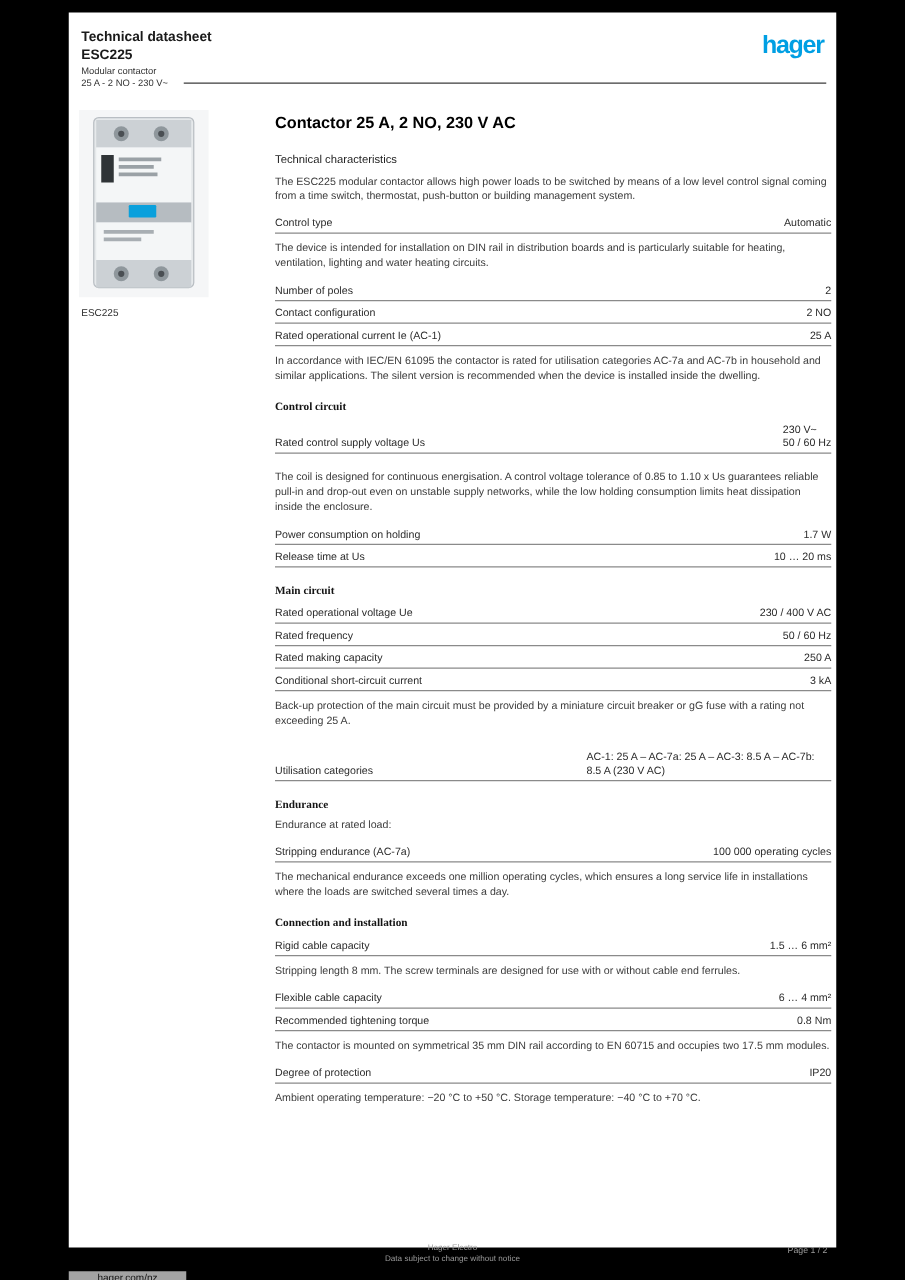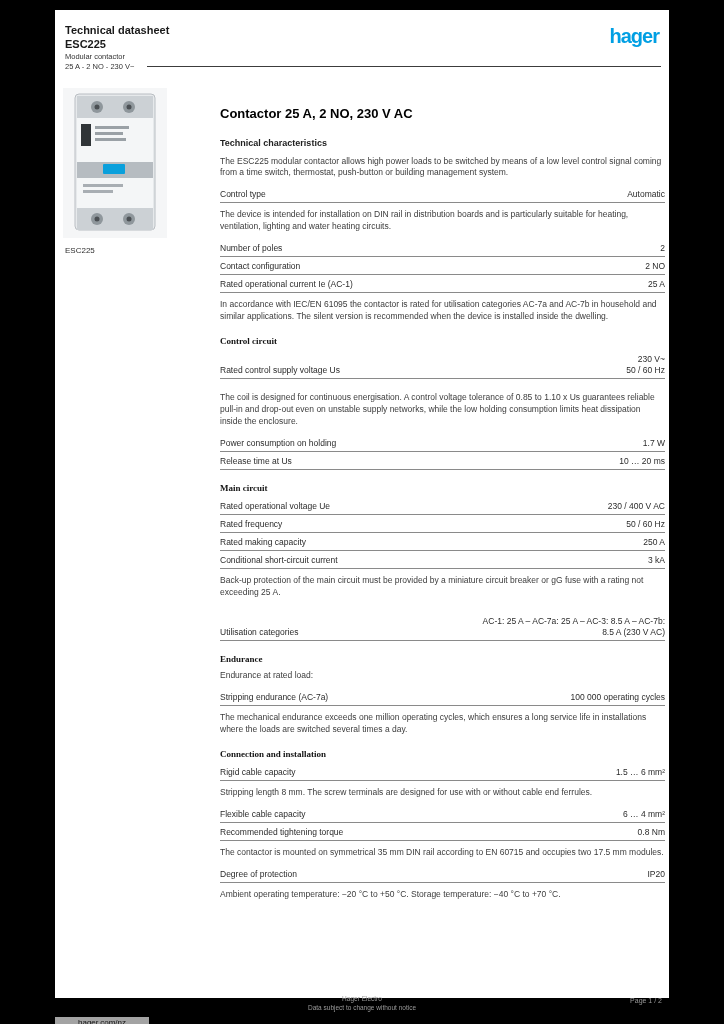--- a/index.html
+++ b/index.html
@@ -19,32 +19,32 @@
   .logo{
     position:absolute;right:10px;top:16px;font-size:20px;font-weight:bold;
     letter-spacing:-1px;color:#009fe3;line-height:1;
   }
   .hdr-rule{position:absolute;left:92px;right:8px;top:56px;border-top:1px solid #3c3c3c;height:0;}
   
   .prod-img{position:absolute;left:8px;top:78px;width:104px;height:150px;}
   .prod-ref{position:absolute;left:10px;top:236px;font-size:8px;color:#2e2e2e;}
   
   .content{position:absolute;left:165px;top:80px;width:445px;}
-  .main-title{font-size:13px;font-weight:bold;color:#000;margin:16px 0 16px;line-height:1.2;}
-  .main-sub{font-size:9px;font-weight:bold;color:#222;margin:0 0 8px;}
+  .main-title{font-size:13px;font-weight:bold;color:#000;margin:0 0 16px;line-height:1.2;}
+  .main-sub{font-size:9px;font-weight:normal;color:#222;margin:0 0 8px;}
   .section{margin-bottom:13px;}
   .sec-heading{font-size:9px;font-weight:bold;color:#141414;margin:12px 0 4px;font-family:Liberation Serif, serif;}
   .para{font-size:8.5px;color:#3c3c3c;line-height:1.4;margin:6px 0;}
   .row{
     display:flex;justify-content:space-between;align-items:flex-end;gap:14px;
     border-bottom:1px solid #8a8a8a;padding:4px 0 2px;font-size:8.5px;color:#2b2b2b;
     line-height:1.3;
   }
   .row .label{max-width:56%;}
-  .row .value{text-align:right;max-width:44%;}
+  .row .value{max-width:44%;}
   .row .value .v2{display:block;}
   
   .foot-site{
     position:absolute;left:55px;top:991px;background:#a3a3a3;color:#111;
     font-size:8px;padding:2px 23px;line-height:1.1;margin-top:26px;
   }
   .foot-note{
     position:absolute;left:362px;top:994px;transform:translateX(-50%);
     text-align:center;font-size:6.5px;color:#9a9a9a;line-height:1.4;
   }

